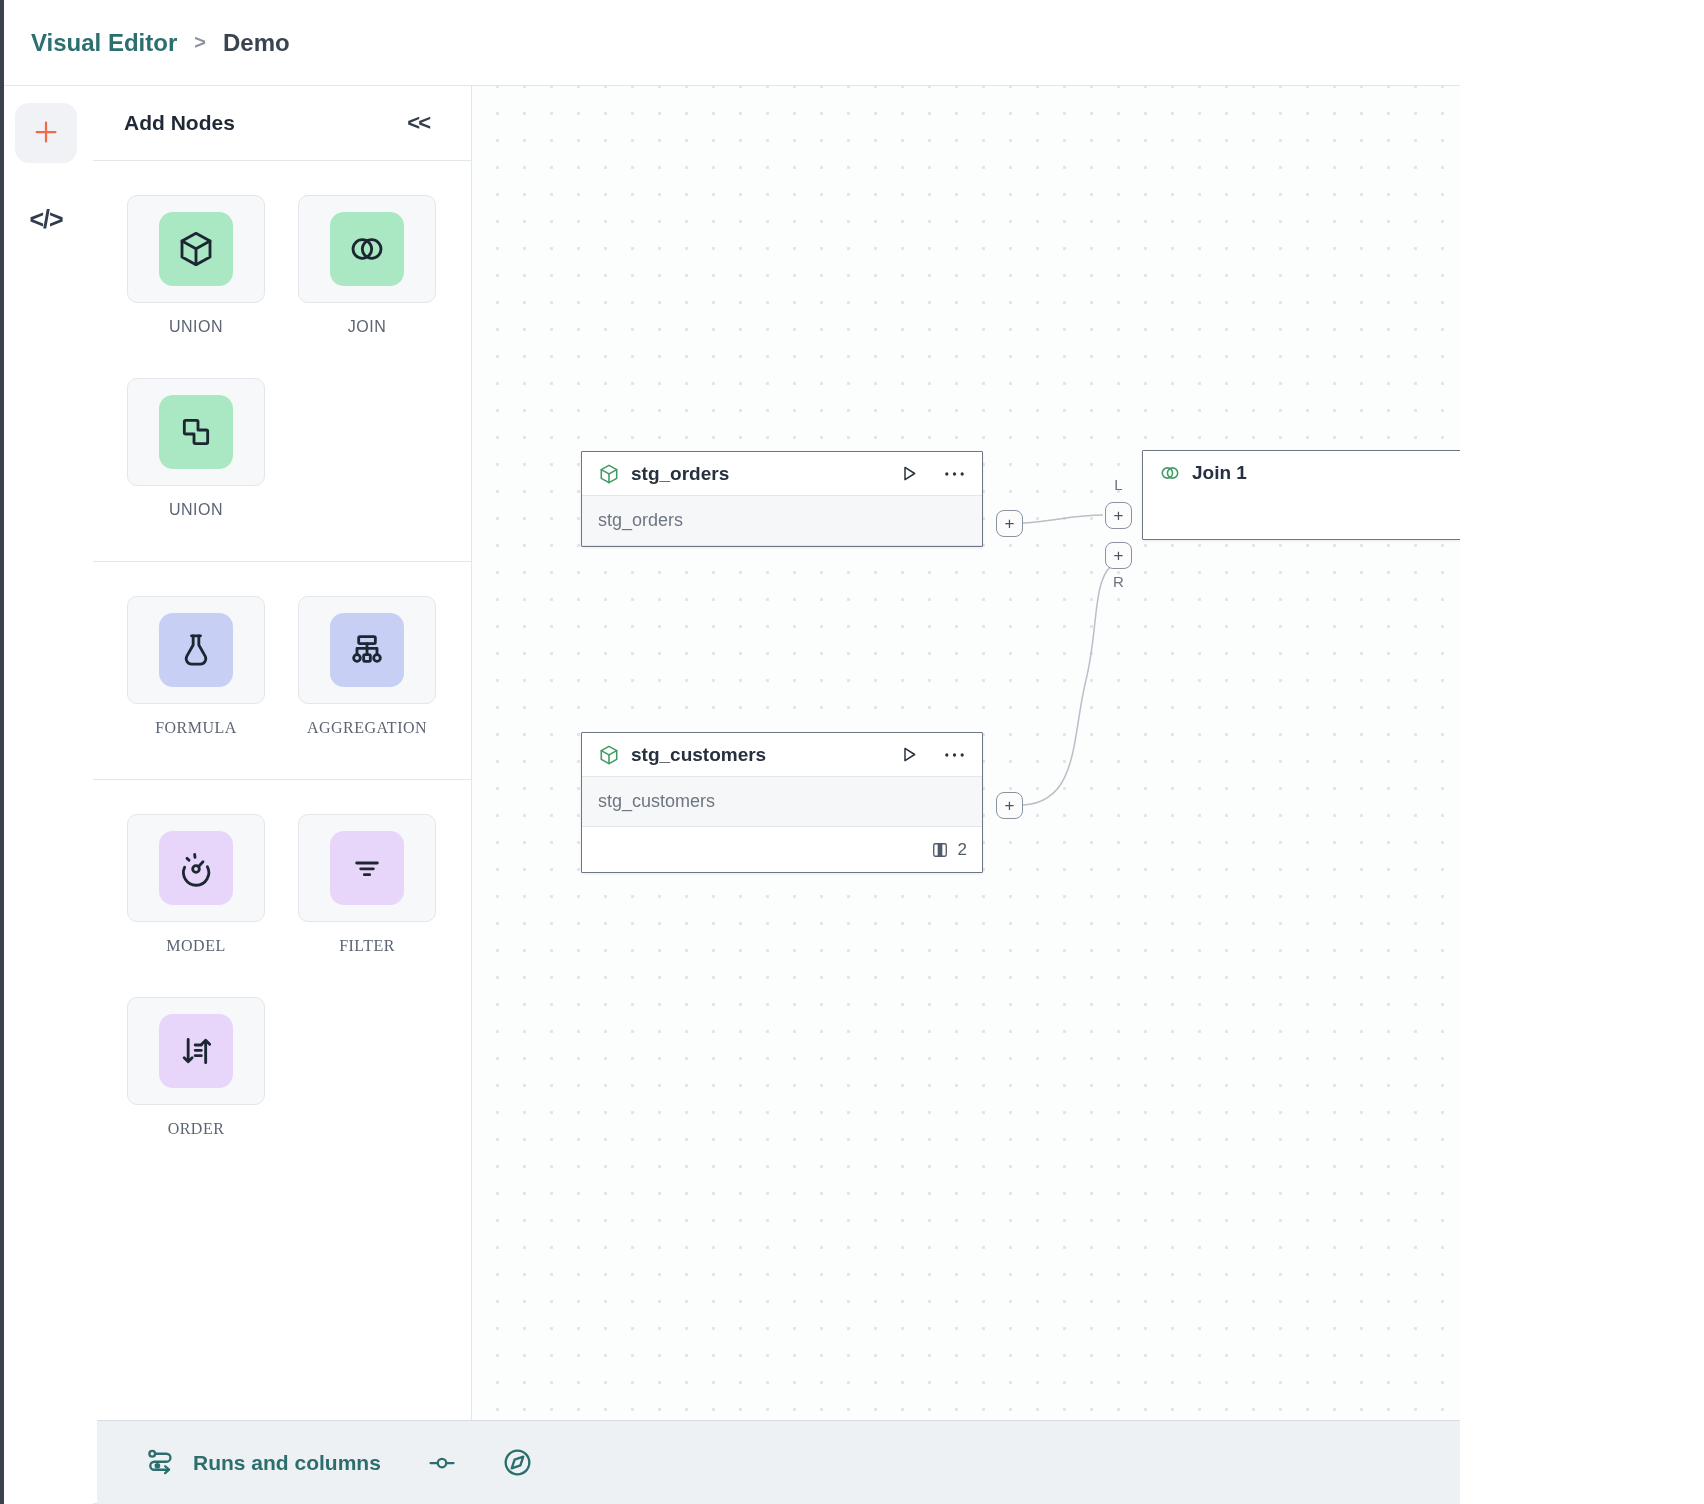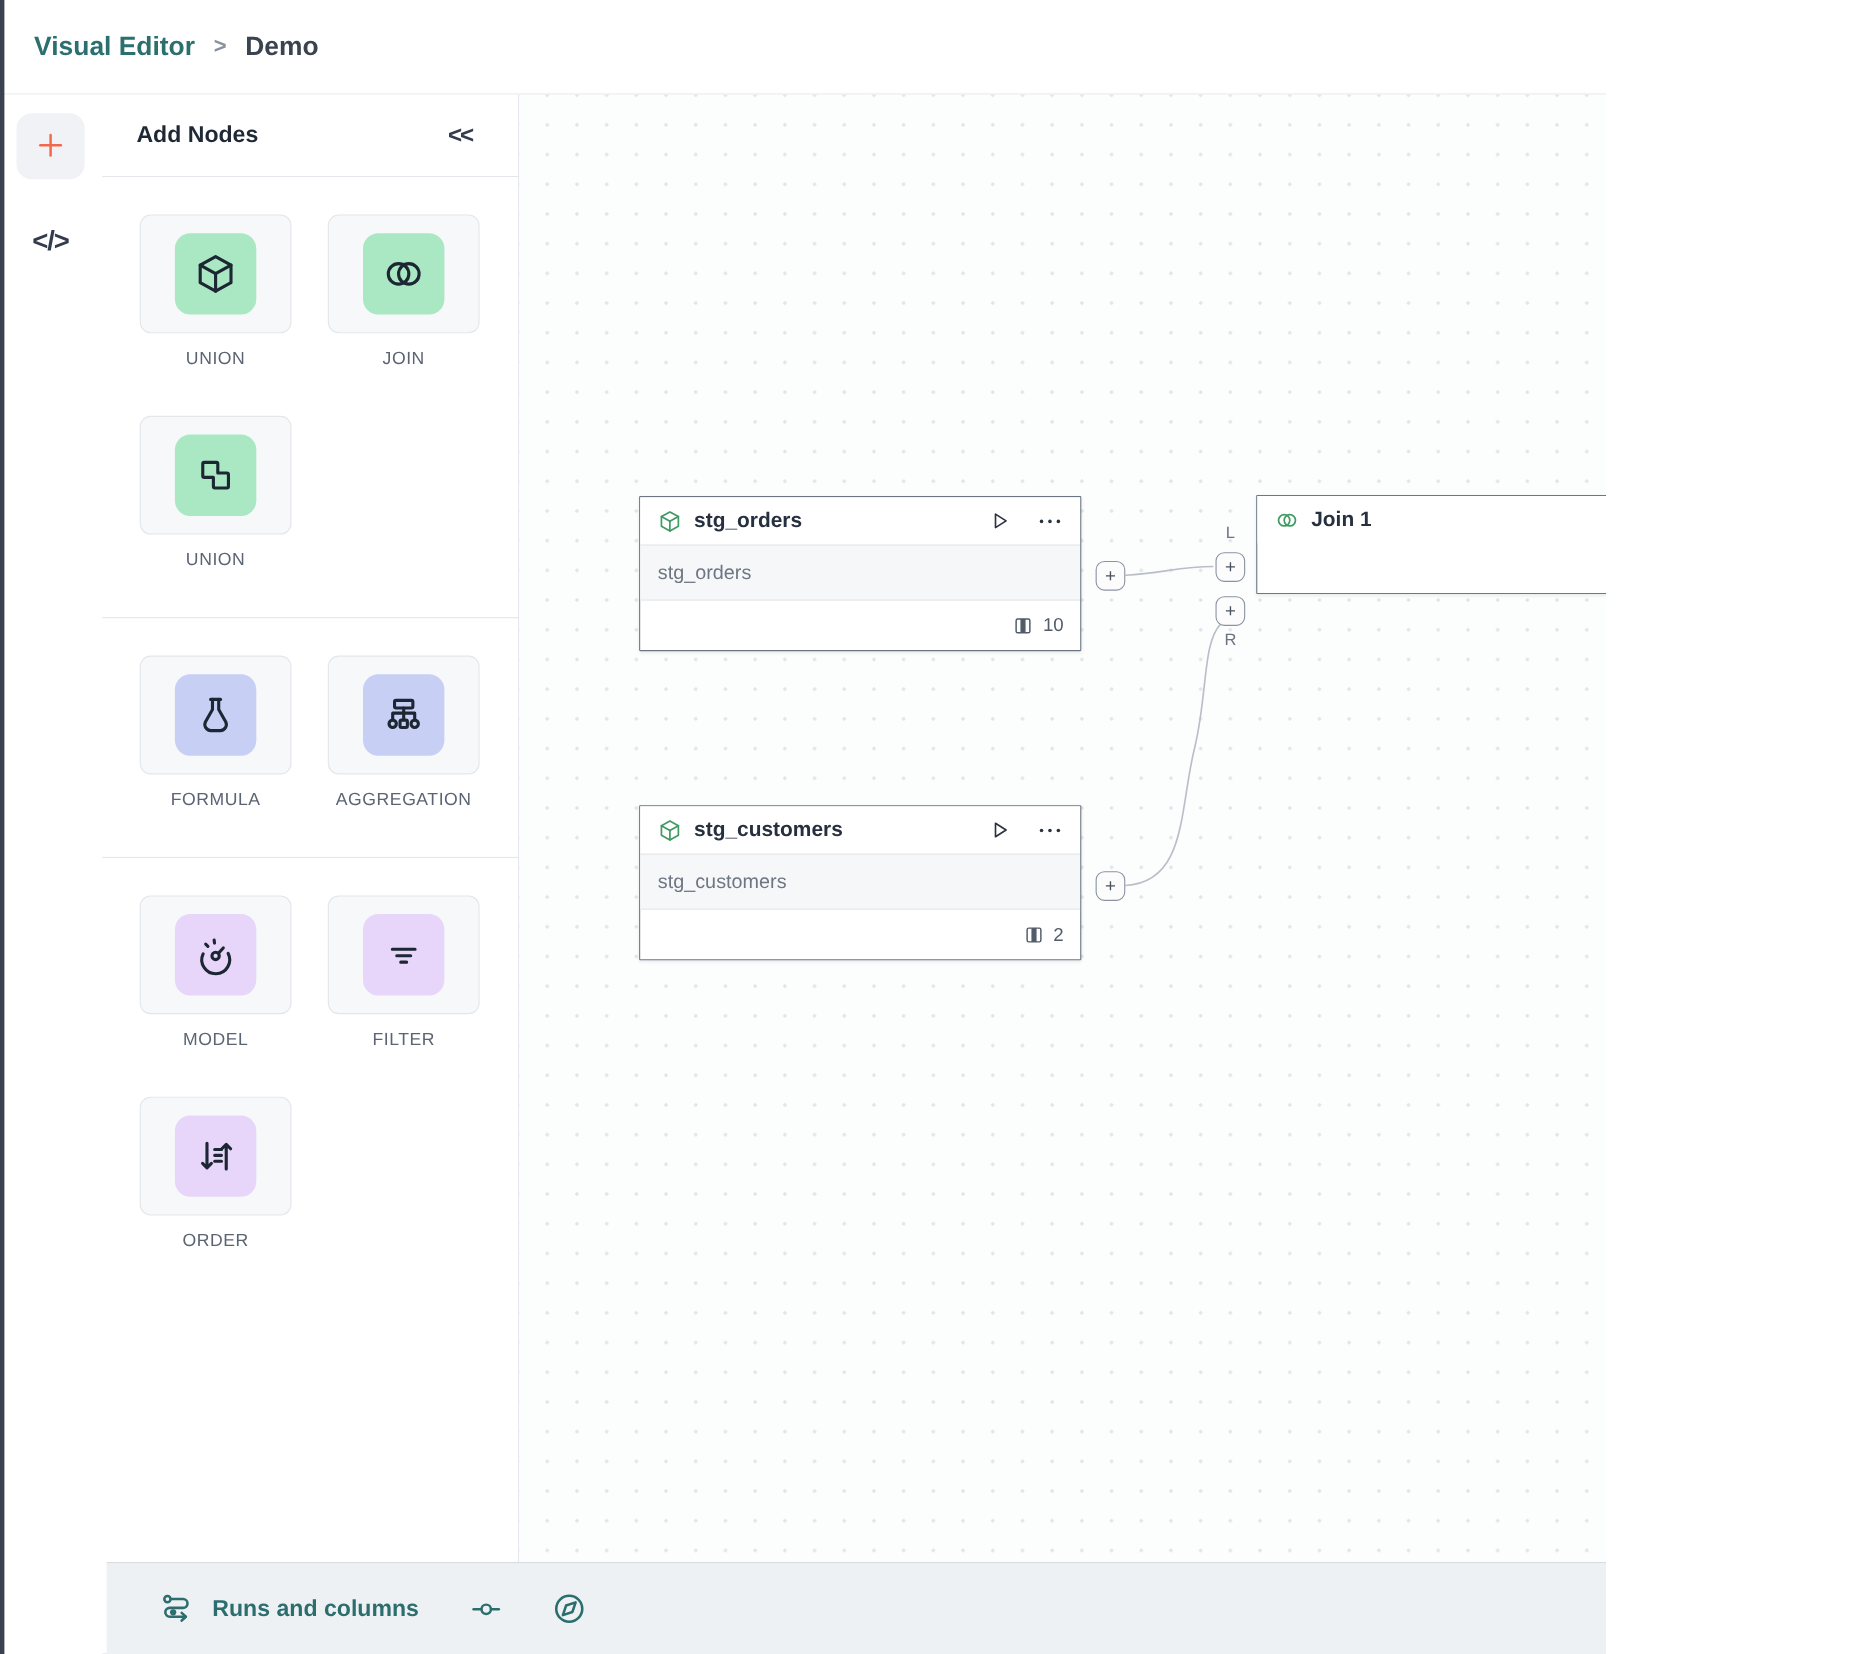--- a/index.html
+++ b/index.html
@@ -28,21 +28,21 @@
                color:#333c4d; letter-spacing:-1px; cursor:pointer; background:none; border:none; }
 
   
   .panel { width:379px; background:#fff; border-right:1px solid #e3e6ea; flex:0 0 auto; border-bottom:1px solid #e3e6ea; }
   .panel-header { height:75px; display:flex; align-items:center; justify-content:space-between;
                   padding:0 42px 0 31px; border-bottom:1px solid #e3e6ea; }
   .panel-title { font-size:21px; font-weight:700; color:#1f2835; }
   .panel-collapse { font-size:22px; font-weight:600; color:#343d4d; letter-spacing:-2px; cursor:pointer;
                     background:none; border:none; }
   .palette-group { padding:34px 33px 0 34px; display:grid; grid-template-columns:138px 138px; column-gap:33px; }
-  .palette-group.bordered { border-top:1px solid #e3e6ea; }
+  .palette-group.bordered { border-top:1px solid #e3e6ea;font-family:Liberation Serif, serif; }
   .palette-item { display:flex; flex-direction:column; align-items:center; margin-bottom:42px; cursor:grab; }
   .card { width:138px; height:108px; background:#f7f8fa; border:1px solid #e3e6ea; border-radius:10px;
           display:flex; align-items:center; justify-content:center; }
   .tile { width:74px; height:74px; border-radius:14px; display:flex; align-items:center; justify-content:center; }
   .tile svg { width:40px; height:40px; stroke:#1d2633; fill:none; stroke-width:1.7; stroke-linecap:round; stroke-linejoin:round; }
   .tile-green  { background:#a9e8c2; }
   .tile-indigo { background:#c7cff5; }
   .tile-purple { background:#e7d6f9; }
   .palette-label { margin-top:15px; font-size:16px; letter-spacing:.5px; color:#5b6472; }
 
@@ -252,29 +252,20 @@
               </svg>
             <svg width="23" height="8" viewBox="0 0 24 8" fill="#2a3240">
                 <circle cx="4" cy="4" r="1.7"></circle>
                 <circle cx="12" cy="4" r="1.7"></circle>
                 <circle cx="20" cy="4" r="1.7"></circle>
               </svg>
           </span>
         </div>
         <div class="node-body">
           <span class="node-row">stg_orders</span>
-        </div>
-        <div class="node-footer">
-          <svg viewBox="0 0 24 24">
-              <rect x="4.5" y="4.5" width="15" height="15" rx="1.8"></rect>
-              <line x1="10" y1="4.5" x2="10" y2="19.5"></line>
-              <rect x="10" y="4.5" width="4" height="15" fill="#515b6a" stroke="none"></rect>
-              <line x1="14" y1="4.5" x2="14" y2="19.5"></line>
-            </svg>
-          <span>10</span>
         </div>
       </div>
 
       <div class="node" id="node-join">
         <div class="node-header">
           <svg class="type" viewBox="0 0 24 24">
               <circle cx="9.2" cy="12" r="5.6"></circle>
               <circle cx="14.8" cy="12" r="5.6"></circle>
             </svg>
           <span class="node-title">Join 1</span>

